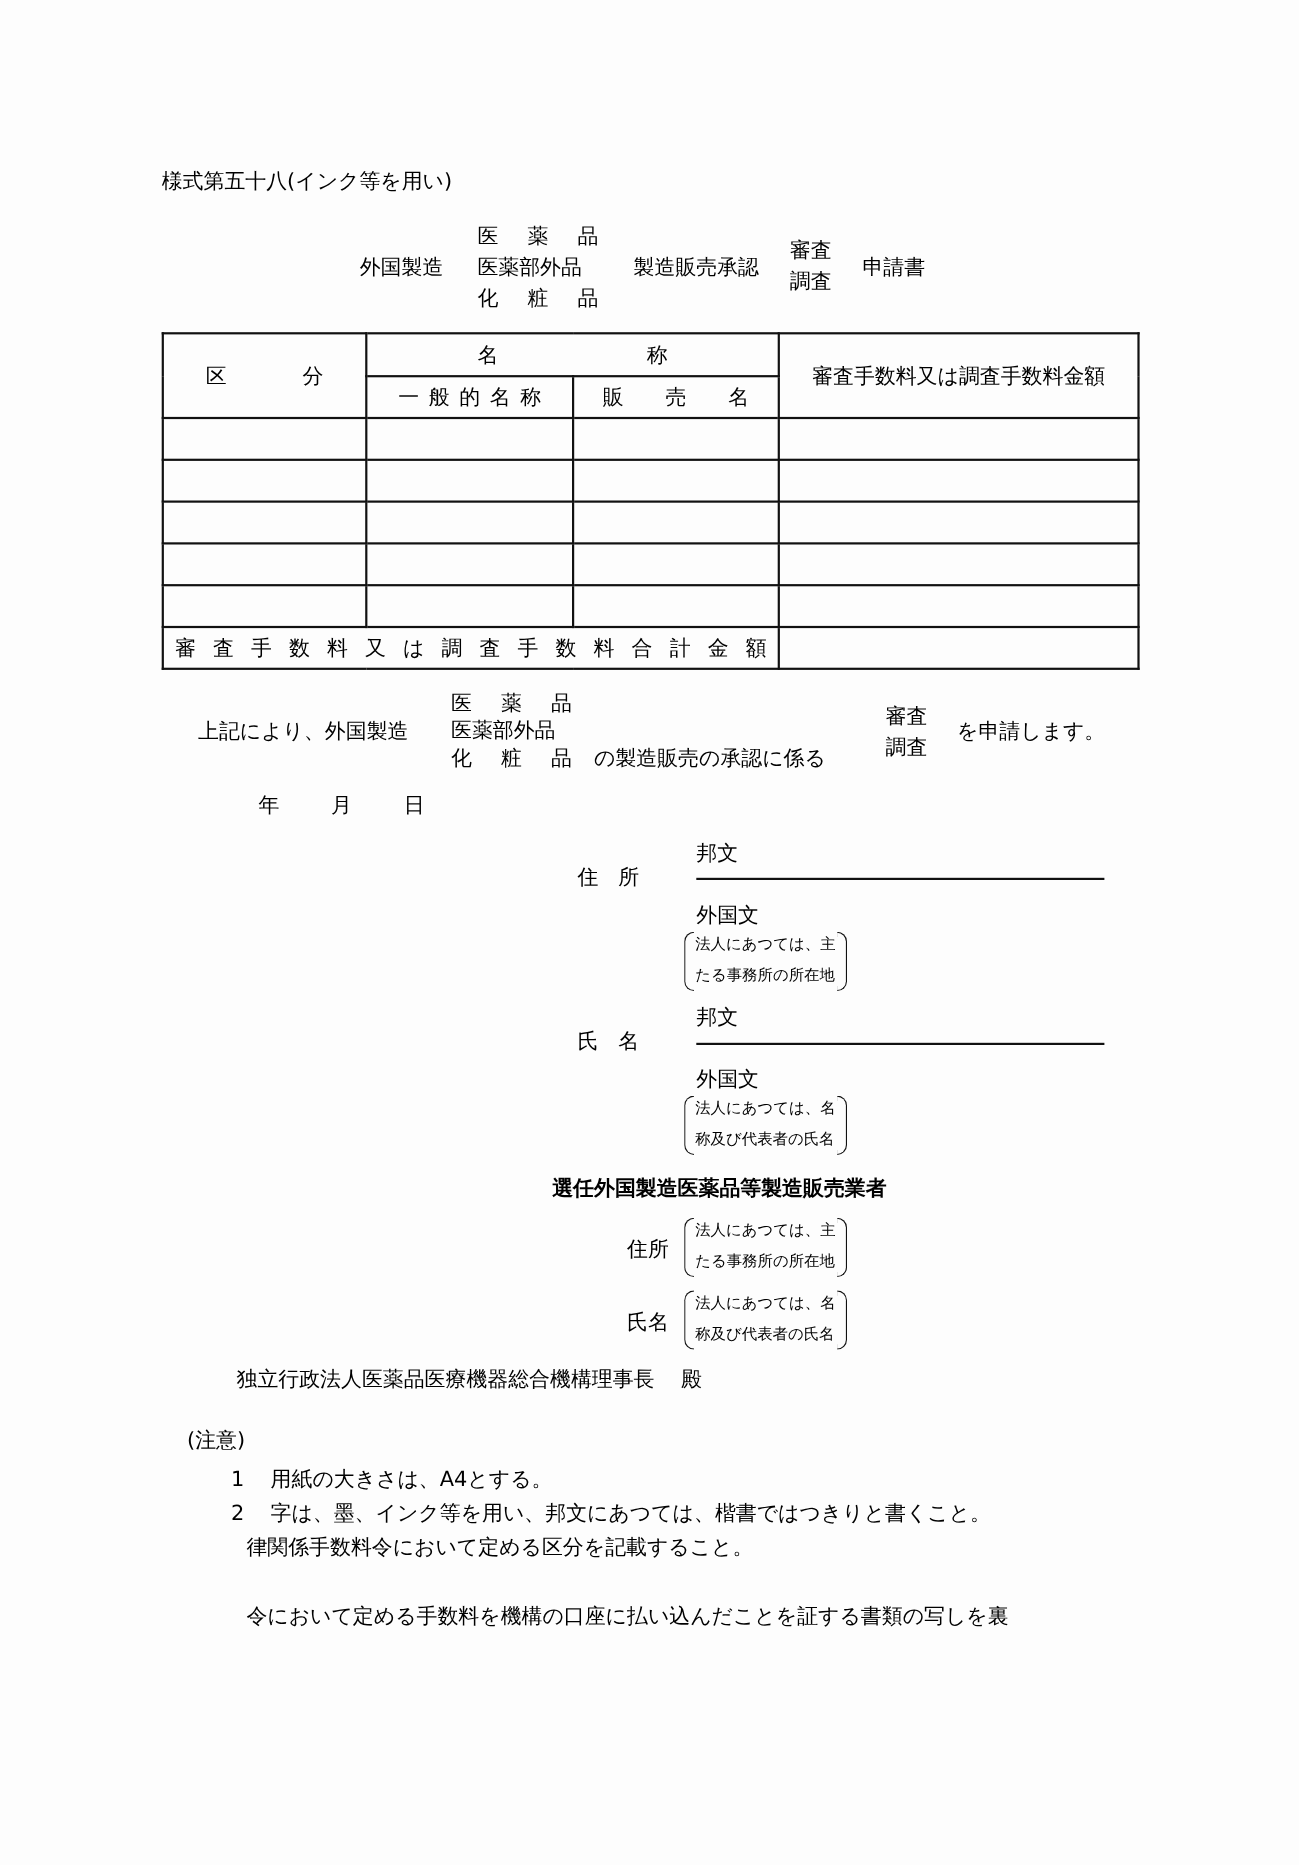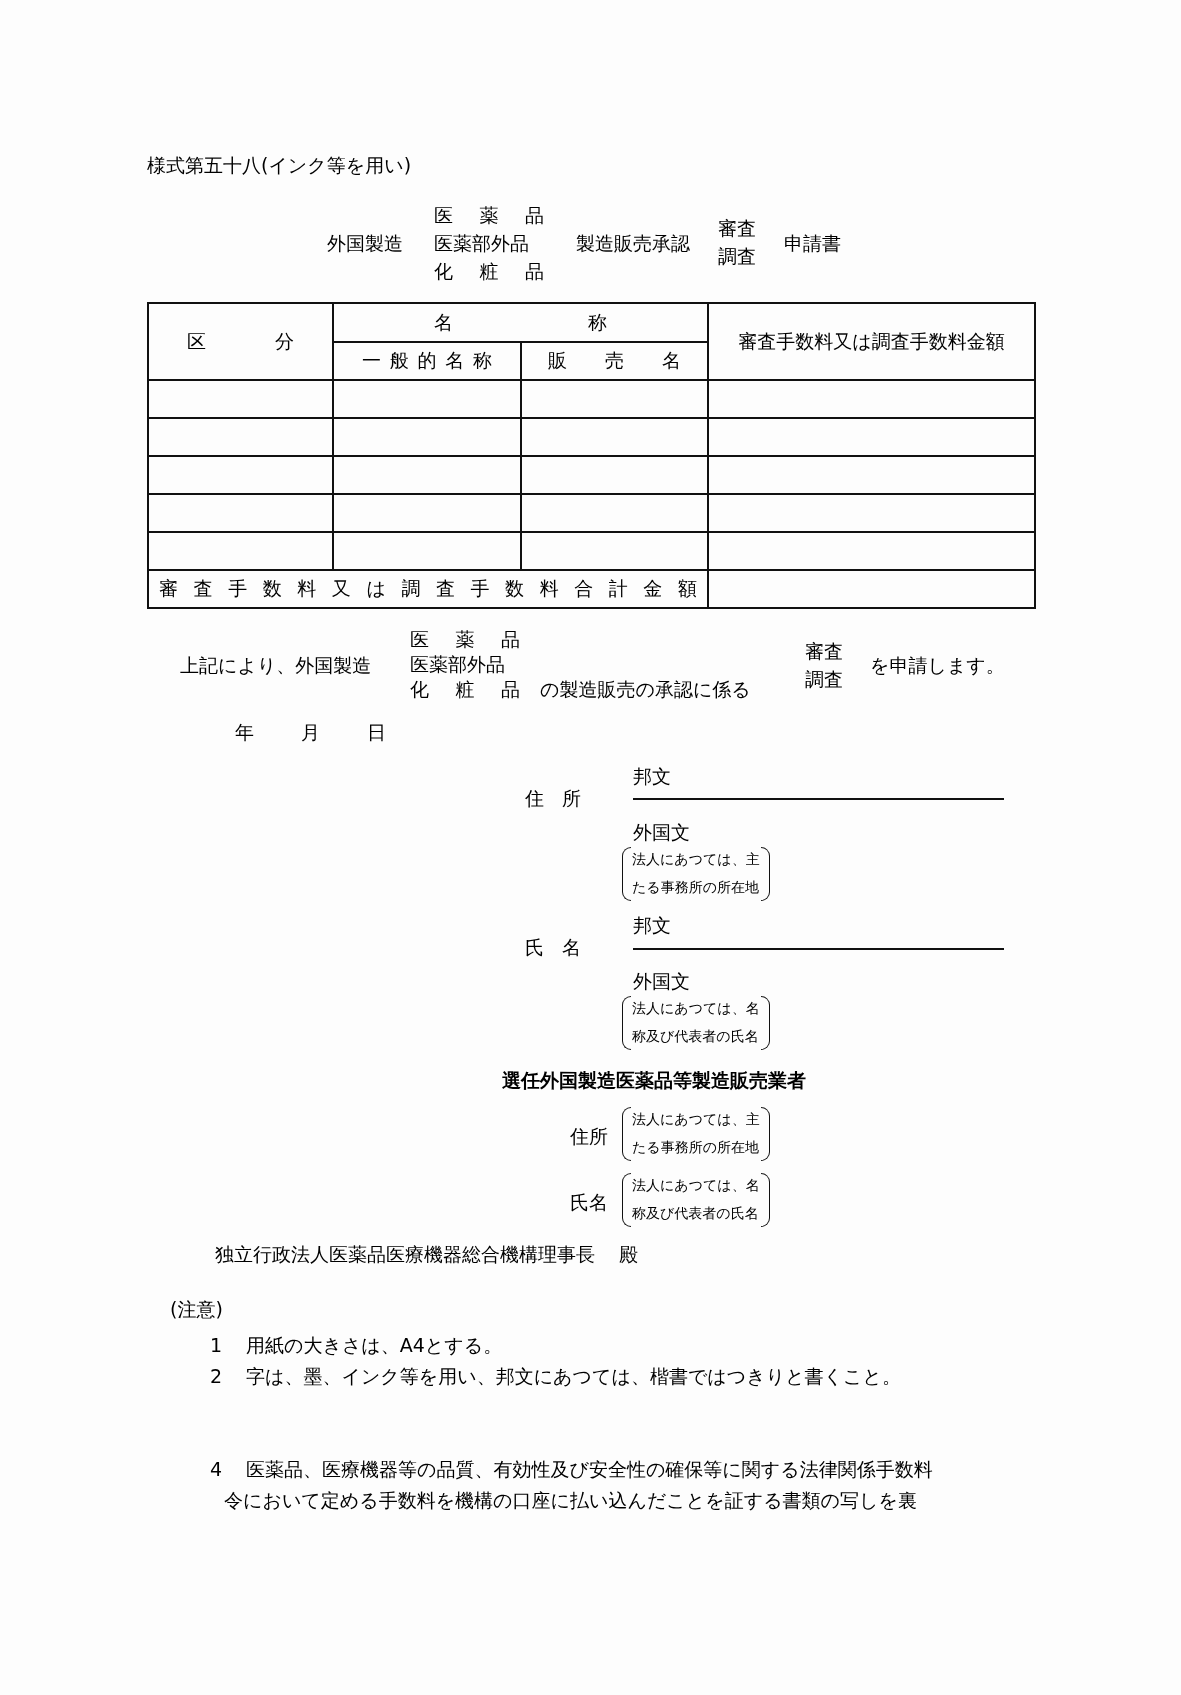--- a/index.html
+++ b/index.html
@@ -334,17 +334,17 @@
 
 <div class="abs notes-heading">(注意)</div>
 
 <div class="note" style="top:1330px">
   <span class="num">1</span><span>用紙の大きさは、A4とする。</span>
 </div>
 <div class="note" style="top:1361px">
   <span class="num">2</span><span>字は、墨、インク等を用い、邦文にあつては、楷書ではつきりと書くこと。</span>
 </div>
 <div class="note" style="top:1392px">
+  <div class="cont">律関係手数料令において定める区分を記載すること。</div>
 </div>
 <div class="note" style="top:1454px">
-  <div><span class="num">4</span><span>医薬品、医療機器等の品質、有効性及び安全性の確保等に関する法律関係手数料</span></div>
   <div class="cont">令において定める手数料を機構の口座に払い込んだことを証する書類の写しを裏</div>
 </div>
 
 </body></html>

